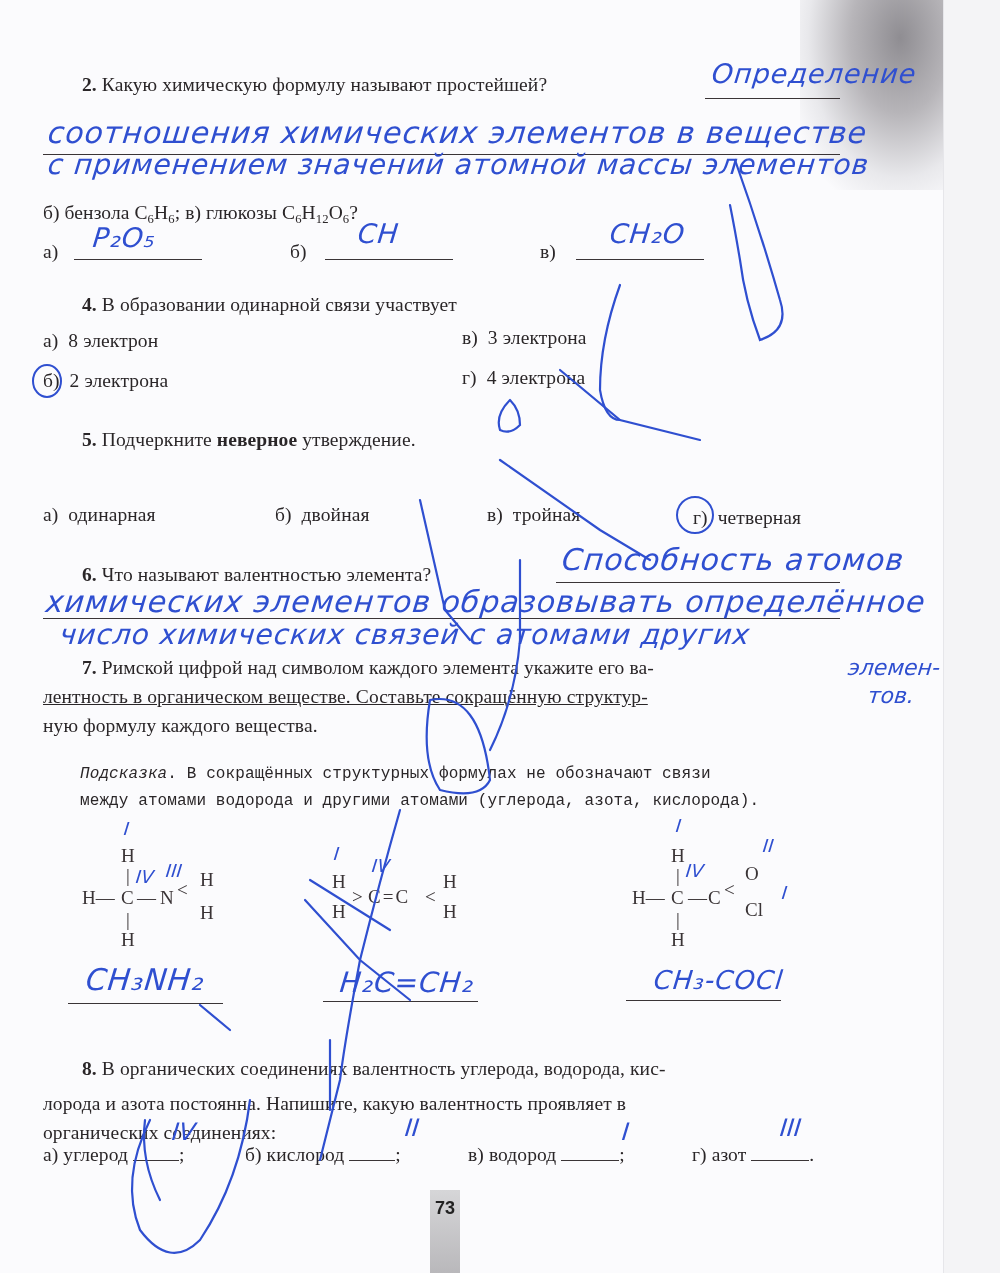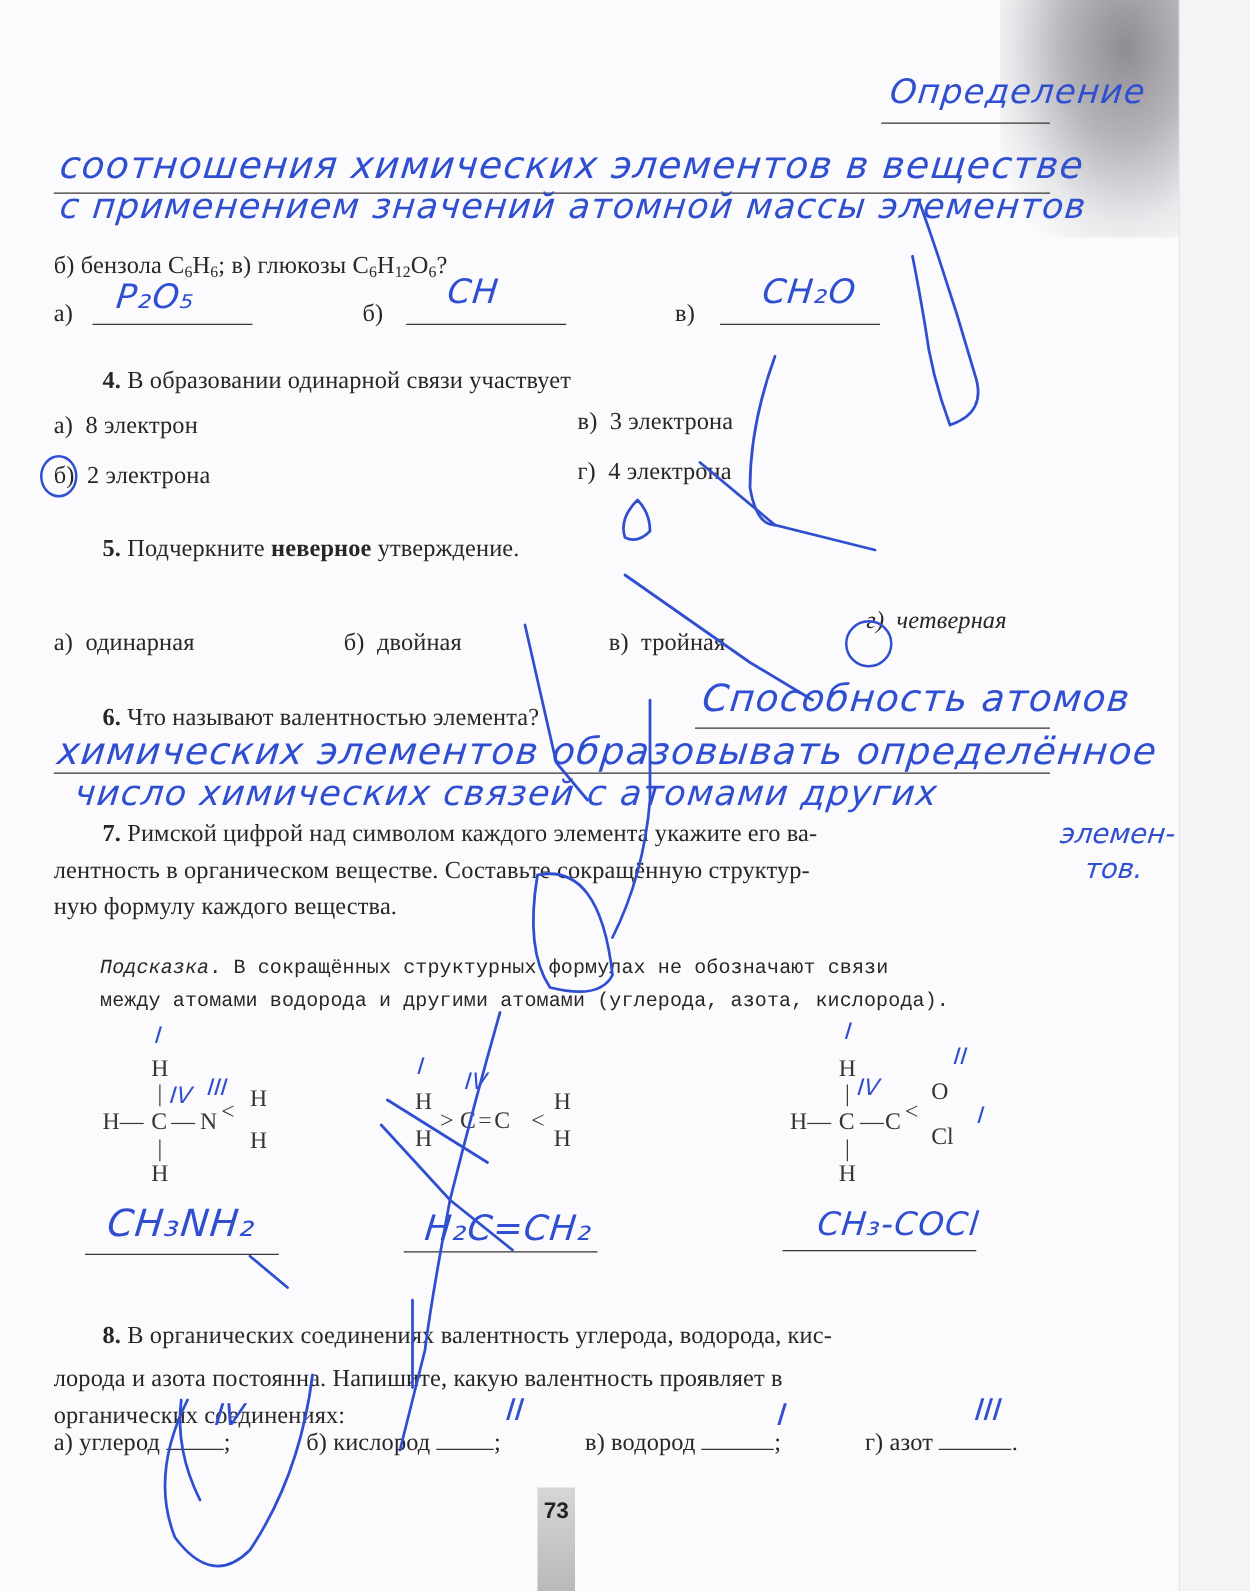--- a/index.html
+++ b/index.html
@@ -41,20 +41,21 @@
   }
   sub { font-size: 0.65em; vertical-align: -0.3em; line-height: 0; }
   svg.strokes { position: absolute; left: 0; top: 0; pointer-events: none; }
 </style>
 </head>
 <body>
 
 <div class="page">
   <div class="corner-art"></div>
 
+  <div class="t" style="left:82px;top:73px;"><b>2.</b> <span>Какую химическую формулу называют простейшей?</span></div>
   <div class="line" style="left:705px;top:98px;width:135px;"></div>
   <div class="hw" style="left:712px;top:58px;">Определение</div>
   <div class="line" style="left:43px;top:154px;width:797px;"></div>
   <div class="hw" style="left:48px;top:115px;font-size:30px;">соотношения химических элементов в веществе</div>
   <div class="hw" style="left:48px;top:148px;font-size:28px;">с применением значений атомной массы элементов</div>
 
   <div class="t" style="left:43px;top:201px;">б) бензола C<sub>6</sub>H<sub>6</sub>; в) глюкозы C<sub>6</sub>H<sub>12</sub>O<sub>6</sub>?</div>
 
   <div class="t" style="left:43px;top:240px;">а)</div>
   <div class="line" style="left:74px;top:259px;width:128px;"></div>
@@ -72,34 +73,34 @@
   <div class="t" style="left:43px;top:329px;"><span>а)</span>&nbsp; <span>8 электрон</span></div>
   <div class="t" style="left:43px;top:369px;"><span>б)</span>&nbsp; <span>2 электрона</span></div>
   <div class="circle" style="left:32px;top:364px;width:26px;height:30px;"></div>
   <div class="t" style="left:462px;top:326px;"><span>в)</span>&nbsp; <span>3 электрона</span></div>
   <div class="t" style="left:462px;top:366px;"><span>г)</span>&nbsp; <span>4 электрона</span></div>
 
   <div class="t" style="left:82px;top:428px;"><b>5.</b> <span>Подчеркните</span> <b>неверное</b> <span>утверждение.</span></div>
   <div class="t" style="left:43px;top:503px;"><span>а)</span>&nbsp; <span>одинарная</span></div>
   <div class="t" style="left:275px;top:503px;"><span>б)</span>&nbsp; <span>двойная</span></div>
   <div class="t" style="left:487px;top:503px;"><span>в)</span>&nbsp; <span>тройная</span></div>
-  <div class="t" style="left:693px;top:485px;font-style:italic;"><span>г)</span>&nbsp; <span>четверная</span></div>
+  <div class="t" style="left:693px;top:506px;"><span>г)</span>&nbsp; <span>четверная</span></div>
   <div class="circle" style="left:676px;top:496px;width:34px;height:34px;"></div>
 
   <div class="t" style="left:82px;top:563px;"><b>6.</b> <span>Что называют валентностью элемента?</span></div>
   <div class="line" style="left:556px;top:582px;width:284px;"></div>
   <div class="hw" style="left:562px;top:542px;font-size:30px;">Способность атомов</div>
   <div class="line" style="left:43px;top:618px;width:797px;"></div>
   <div class="hw" style="left:46px;top:584px;font-size:30px;">химических элементов образовывать определённое</div>
   <div class="hw" style="left:60px;top:618px;font-size:28px;">число химических связей с атомами других</div>
   <div class="hw sm" style="left:848px;top:655px;font-size:22px;">элемен-</div>
   <div class="hw sm" style="left:868px;top:683px;font-size:22px;">тов.</div>
 
   <div class="t" style="left:82px;top:656px;"><b>7.</b> <span>Римской цифрой над символом каждого элемента укажите его ва-</span></div>
-  <div class="t" style="left:43px;top:685px;">лентность в органическом веществе. Составьте сокращённую структур-</div>
+  <div class="t" style="left:43px;top:685px;text-decoration:underline;">лентность в органическом веществе. Составьте сокращённую структур-</div>
   <div class="t" style="left:43px;top:714px;">ную формулу каждого вещества.</div>
 
   <div class="t sans" style="left:80px;top:762px;"><span class="hint-label">Подсказка</span><span>. В сокращённых структурных формулах не обозначают связи</span></div>
   <div class="t sans" style="left:80px;top:789px;">между атомами водорода и другими атомами (углерода, азота, кислорода).</div>
 
   <div>
     <div class="chem" style="left:121px;top:846px;">H</div>
     <div class="chem" style="left:126px;top:866px;">|</div>
     <div class="chem" style="left:82px;top:888px;">H—</div>
     <div class="chem" style="left:121px;top:888px;">C</div>

